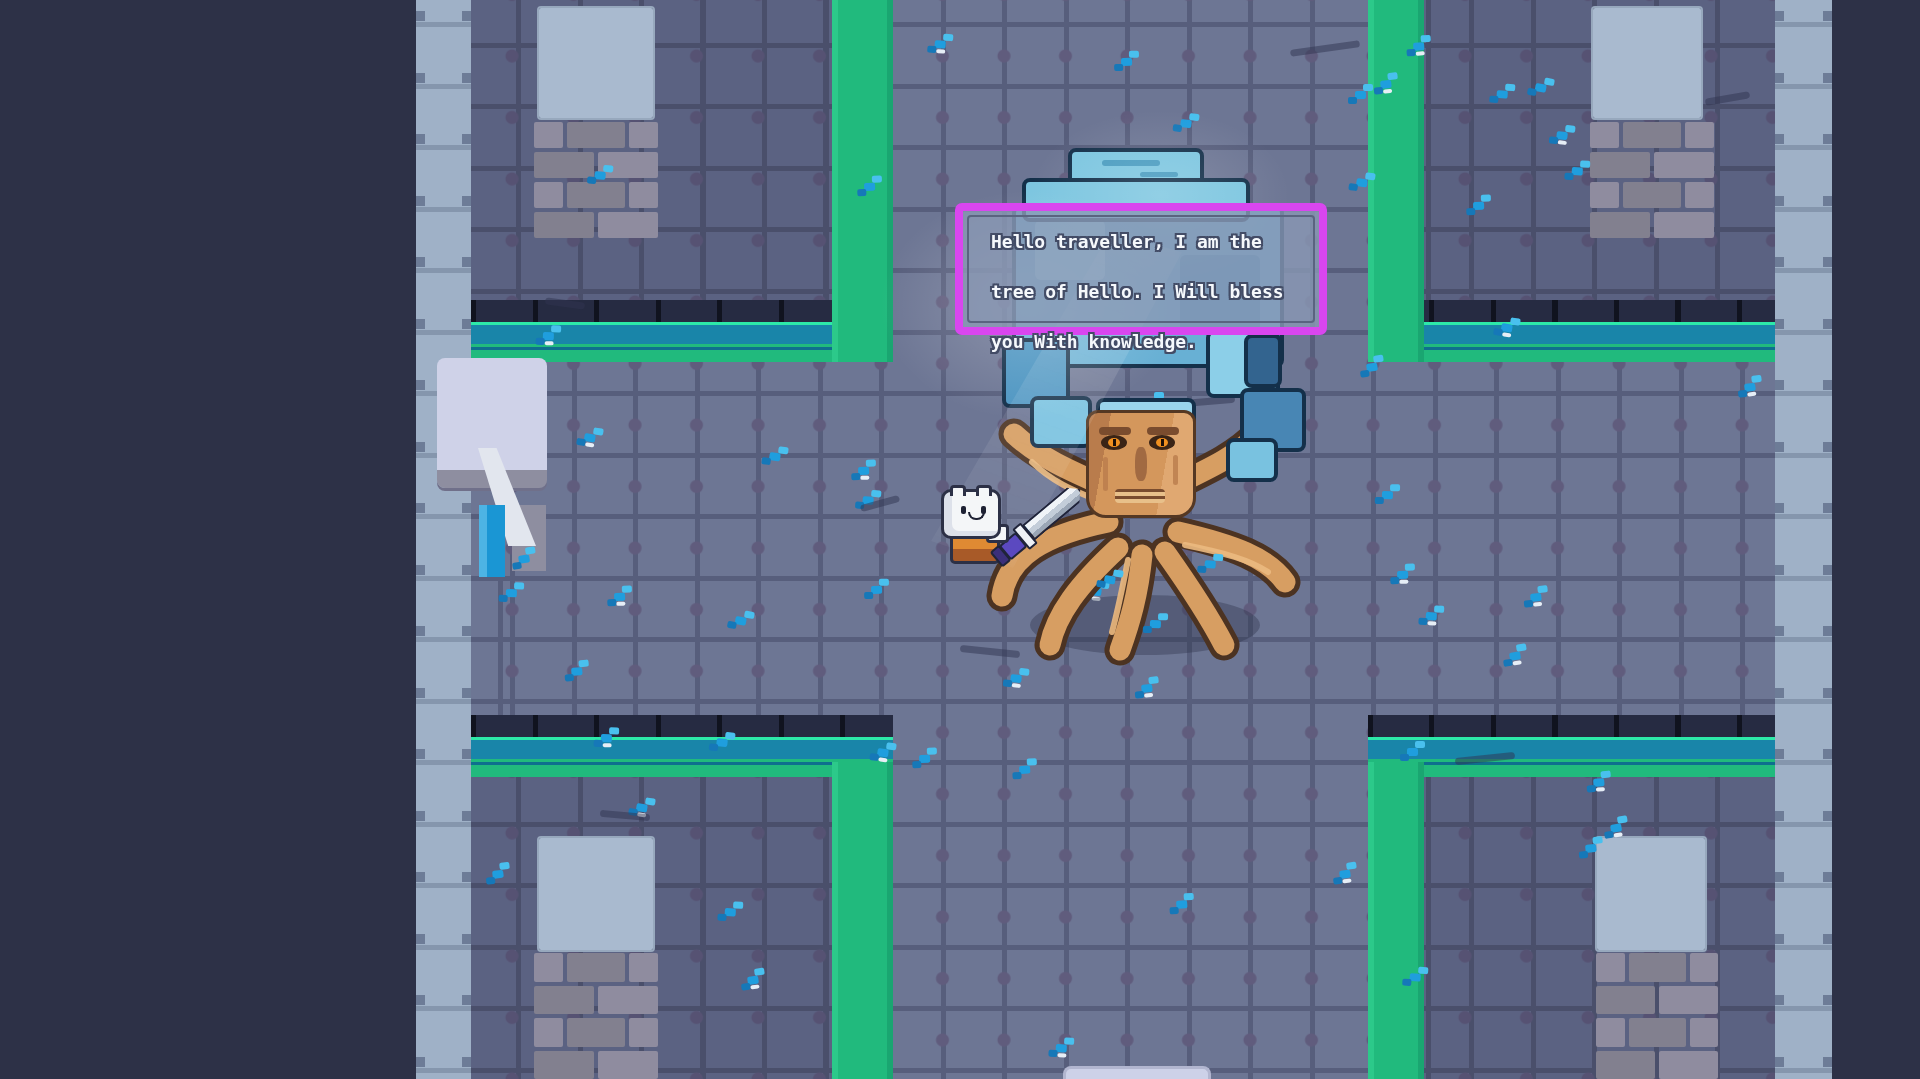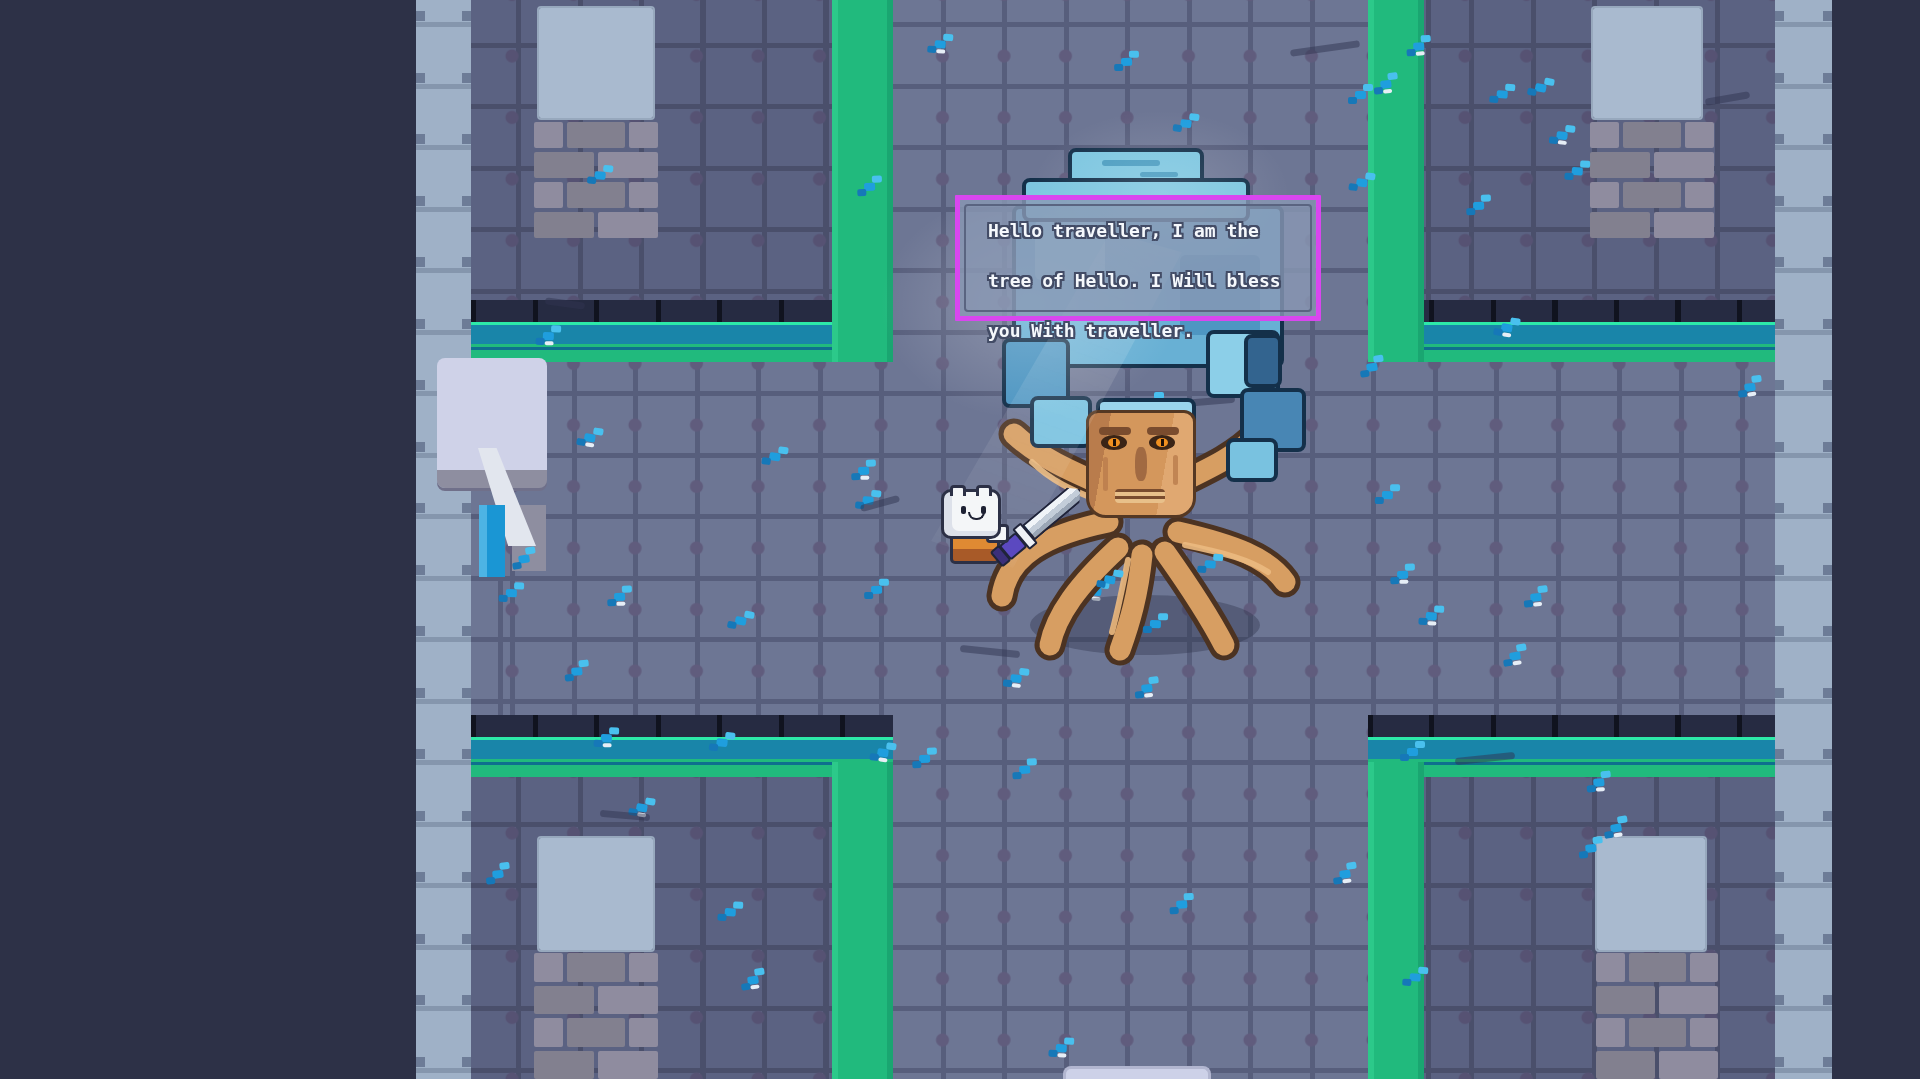--- a/index.html
+++ b/index.html
@@ -90,22 +90,22 @@
       transform:rotate(-40deg);transform-origin:0 50%;}
   .sw{border:2px solid #20243a;}
   .sw-pommel{width:8px;height:16px;background:#3b2f7a;border-radius:3px;}
   .sw-grip{width:18px;height:15px;background:#5b49c0;border-radius:3px;margin-left:-1px;}
   .sw-guard{width:7px;height:23px;background:#eef1f6;border-radius:2px;margin-left:-1px;}
   .sw-blade{width:64px;height:16px;margin-left:-1px;
       background:linear-gradient(180deg,#f0f4f8 0 35%,#c3cdd9 35% 70%,#9aa6b6 70%);
       clip-path:polygon(0 0,86% 0,100% 50%,86% 100%,0 100%);}
 
   
-  .dialog{left:955px;top:195px;width:356px;height:116px;z-index:10;
-      background:rgba(138,152,180,.80);border:5px solid #d946ef;border-radius:1px;}
+  .dialog{left:955px;top:203px;width:356px;height:116px;z-index:10;
+      background:rgba(138,152,180,.80);border:8px solid #d946ef;border-radius:7px;}
   .dialog::after{content:"";position:absolute;inset:4px;border:2px solid #5a6480;border-radius:4px;pointer-events:none;}
   .dialog .txt{position:absolute;left:28px;top:18px;font-size:18px;font-weight:bold;line-height:25px;
       color:#f5f8fc;white-space:pre;letter-spacing:0;
       text-shadow:2px 0 #434c66,-2px 0 #434c66,0 2px #434c66,0 -2px #434c66,
                   2px 2px #434c66,-2px -2px #434c66,2px -2px #434c66,-2px 2px #434c66;}
 
   
   .flower{position:absolute;z-index:3;}
   .flower.top{z-index:6;}
   .petal{position:absolute;border-radius:2px;}
@@ -318,21 +318,21 @@
     <div class="p-ear" style="left:6px;"></div>
     <div class="p-ear" style="right:6px;"></div>
     <div class="p-eye" style="left:17px;"></div>
     <div class="p-eye" style="left:37px;"></div>
     <div class="p-mouth"></div>
   </div>
 
   <div class="abs dialog">
     <div class="txt"><span>Hello traveller, I am the</span><br>
 <span>tree of Hello. I Will bless</span><br>
-<span>you With traveller.</span></div>
+<span>you With knowledge.</span></div>
   </div>
 
 <div class="flower" style="left: 934.87px; top: 39.593px; transform: rotate(4deg);">
       <span class="petal" style="left: 0px; top: 0px; width: 11px; height: 8px; background: rgb(31, 158, 222);"></span>
       <span class="petal" style="left: 8px; top: -7px; width: 10px; height: 7px; background: rgb(73, 192, 238);"></span>
       <span class="petal" style="left: -7px; top: 6px; width: 9px; height: 7px; background: rgb(22, 120, 184);"></span>
       <span class="petal" style="left: 2px; top: 9px; width: 9px; height: 4px; background: rgb(230, 238, 246);"></span>
     </div>
     <div class="flower" style="left: 1535.7px; top: 82.6842px; transform: rotate(10deg);">
       <span class="petal" style="left: 0px; top: 0px; width: 11px; height: 8px; background: rgb(31, 158, 222);"></span>

